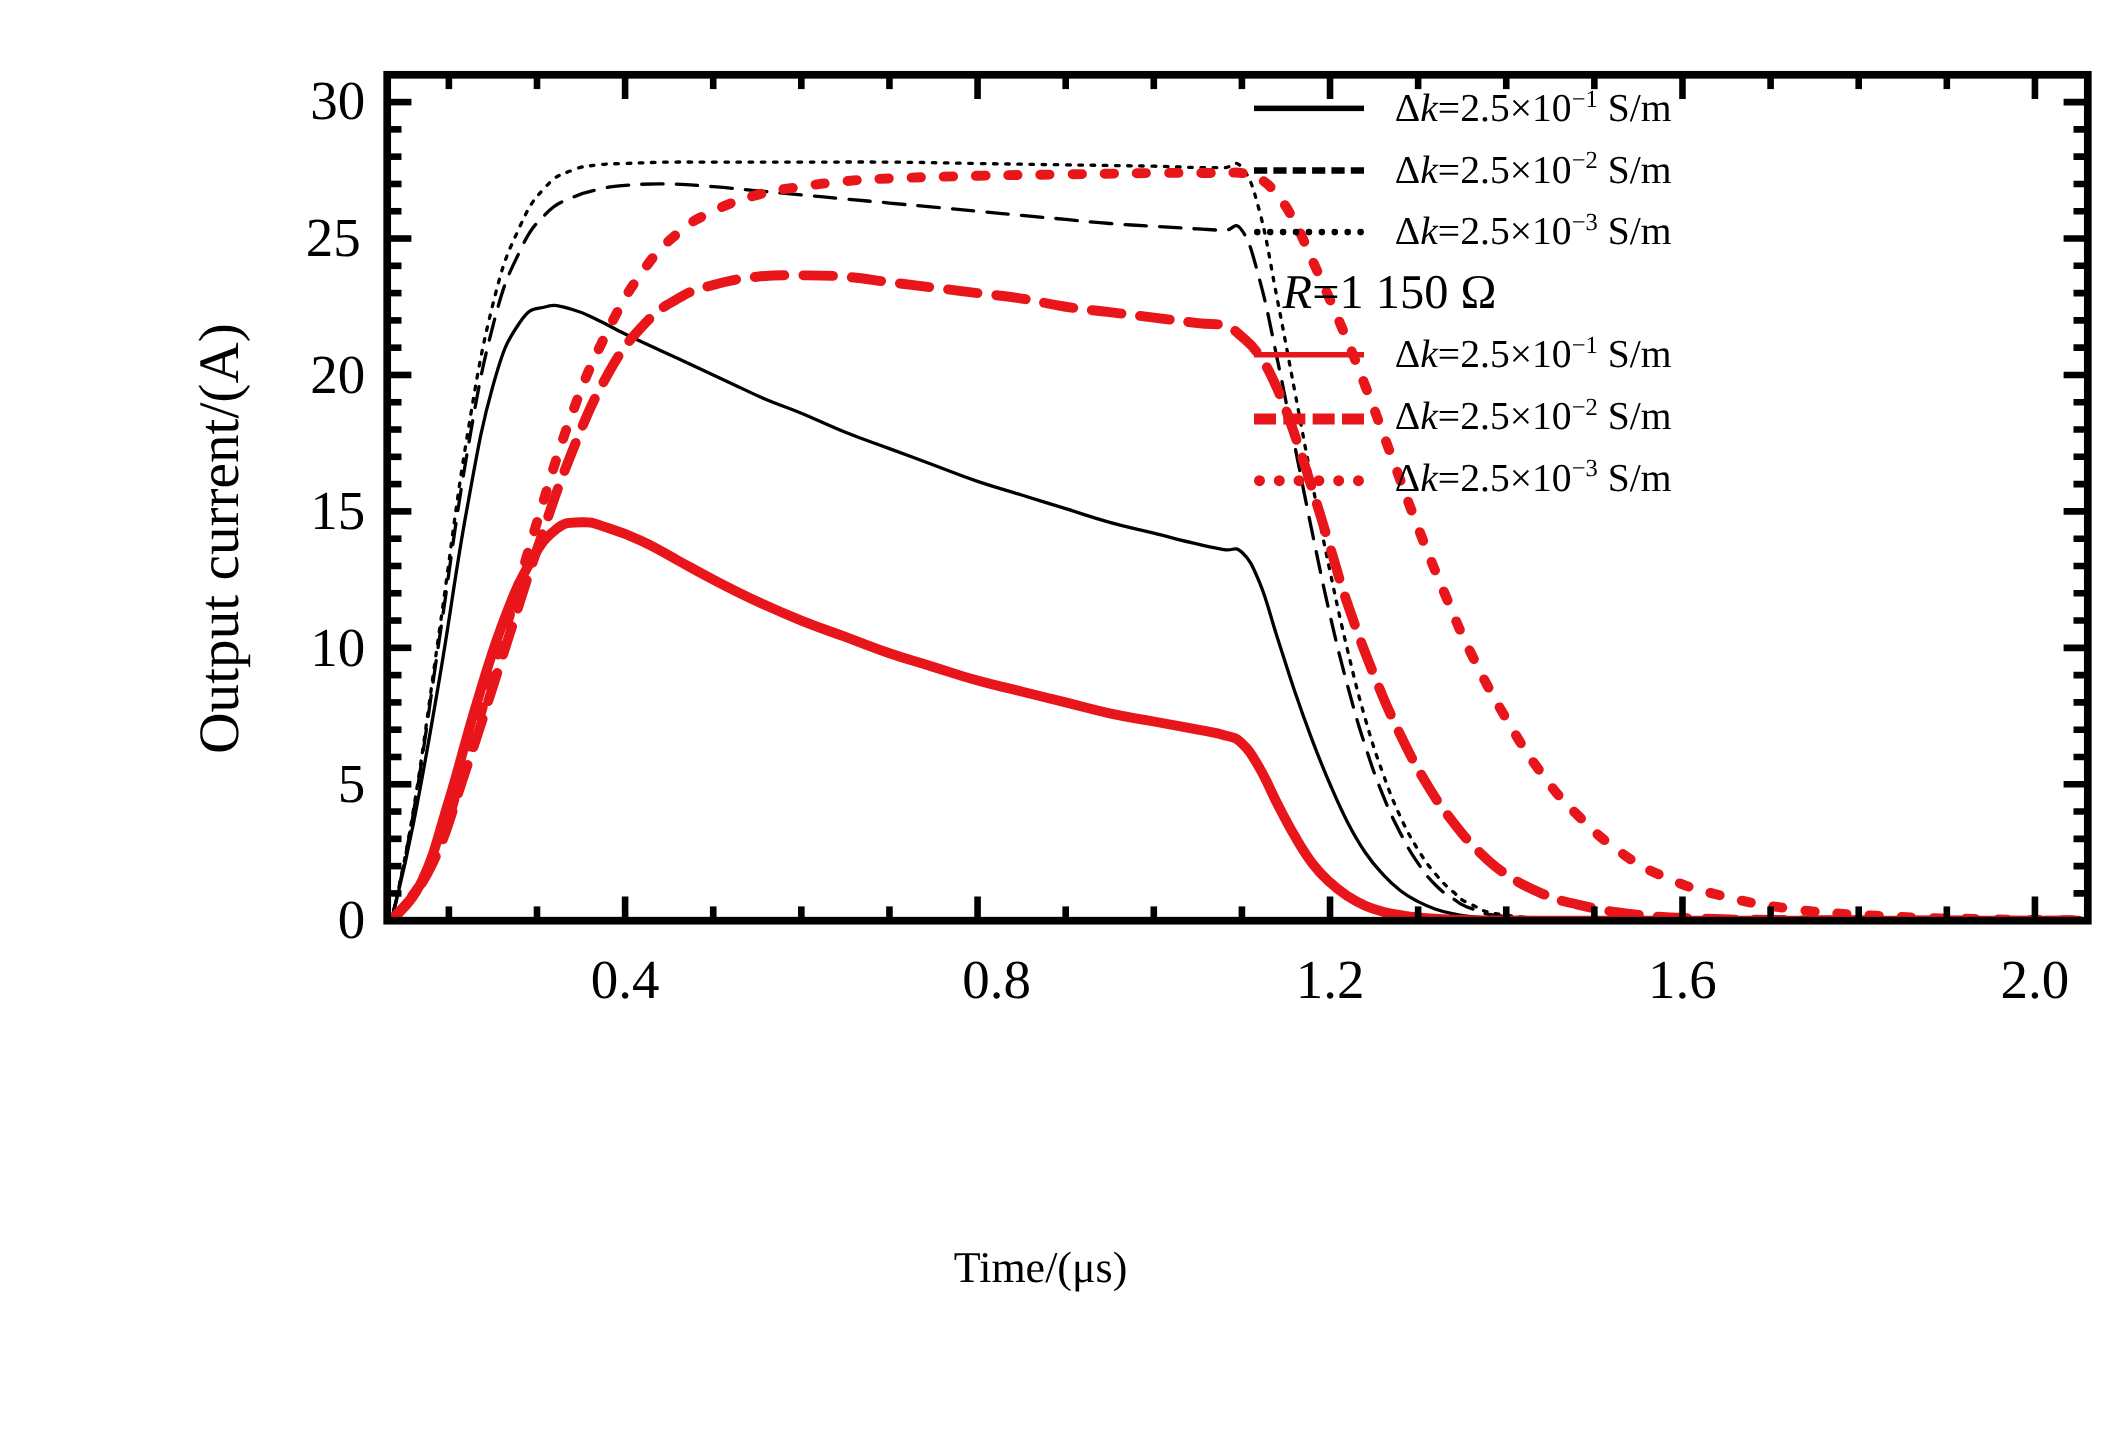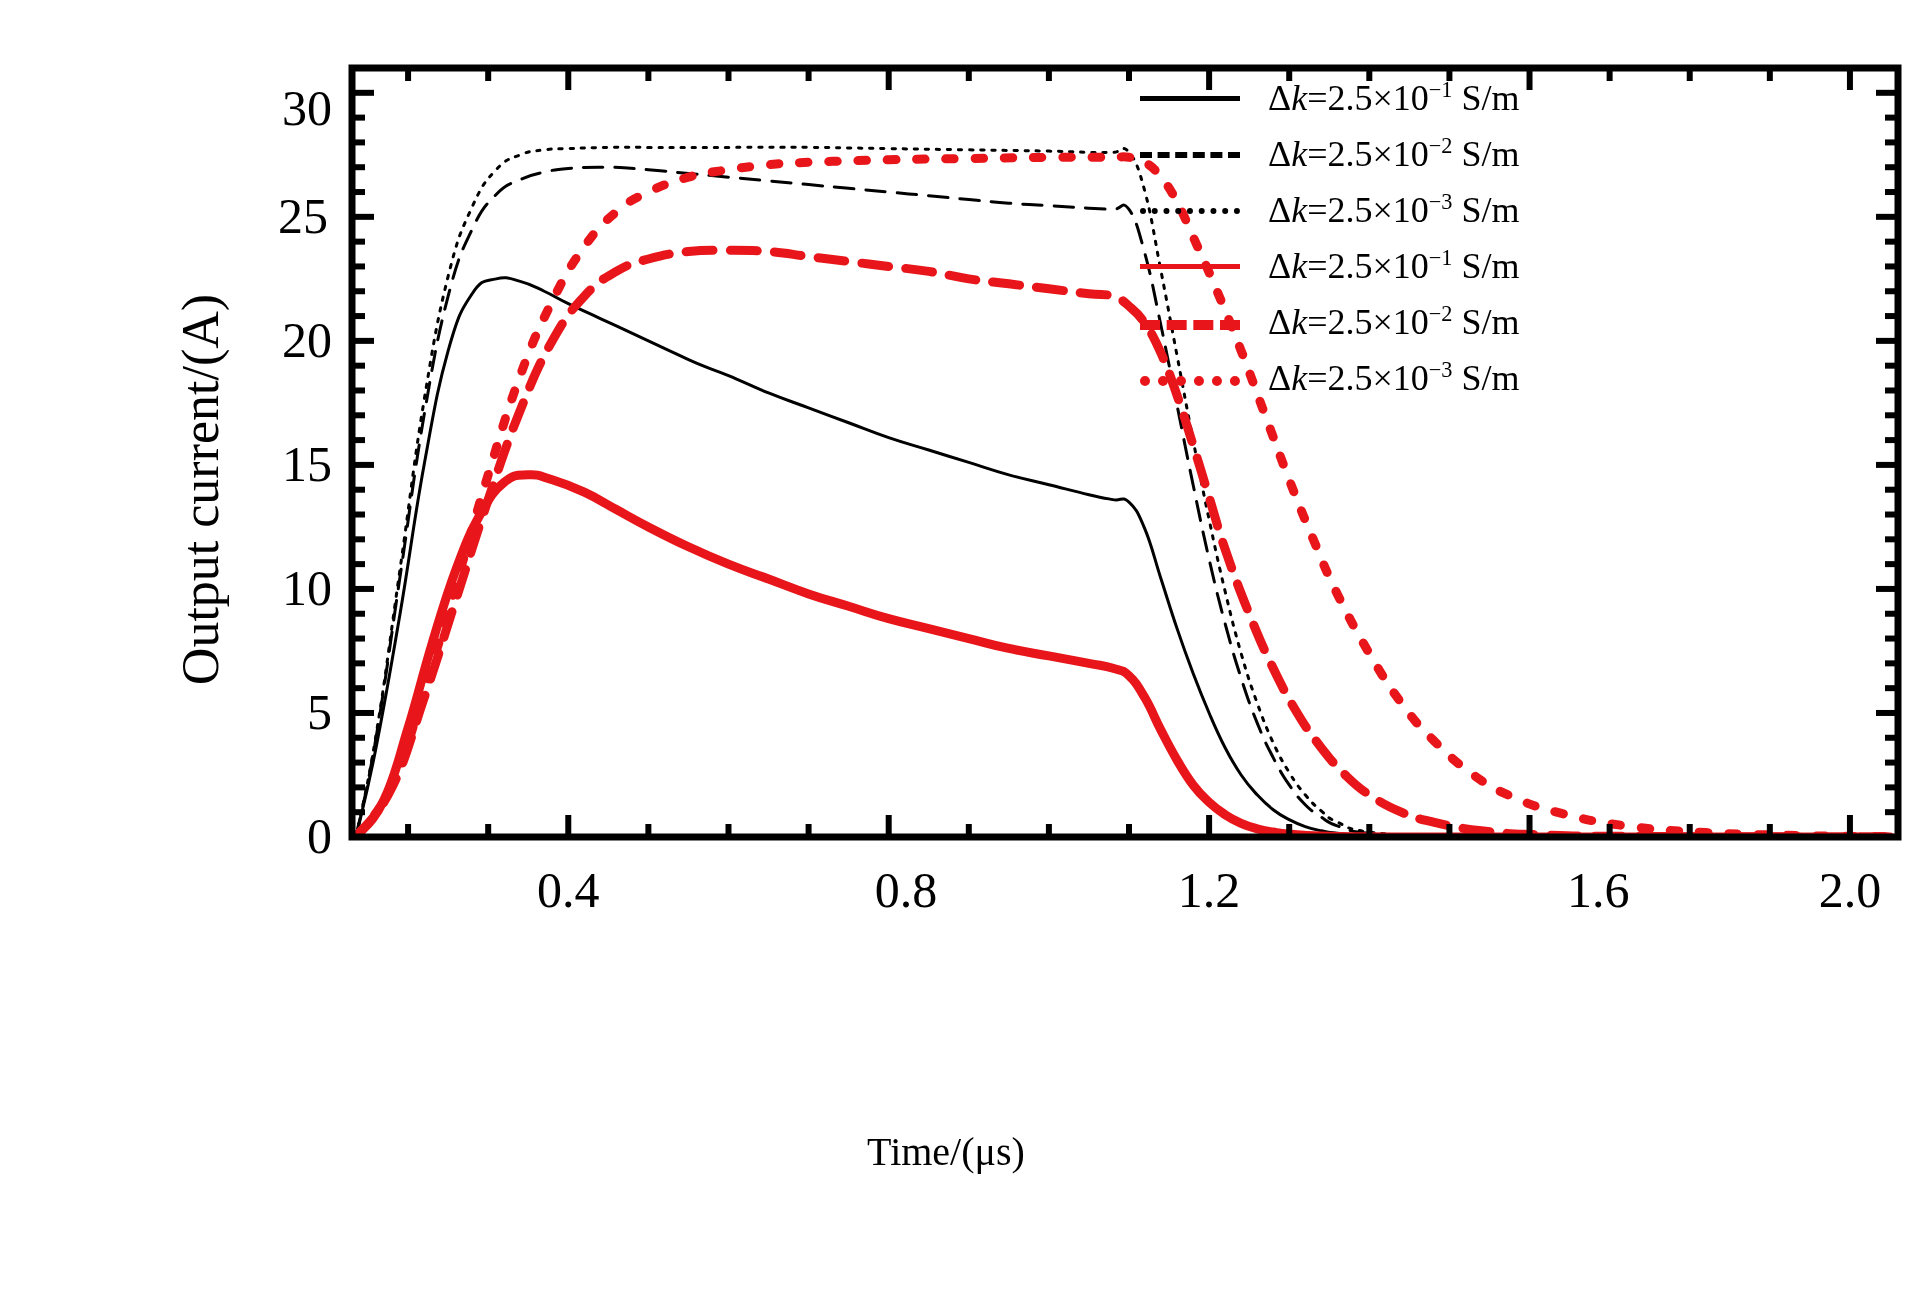--- a/index.html
+++ b/index.html
@@ -212,33 +212,33 @@
         <line x1="1849.937823834197" y1="837" x2="1849.937823834197" y2="815"></line>
         <line x1="1849.937823834197" y1="68" x2="1849.937823834197" y2="90"></line>
       </g>
     </svg>
 
   <div class="ylabel">Output current/(A)</div>
 
   <div class="xlabel">Time/(μs)</div>
 
   <div id="yticklabels">
-      <div class="ytick" style="left: 212px; top: 83px;">30</div>
+      <div class="ytick" style="left: 212px; top: 66px;">30</div>
       <div class="ytick" style="left: 208px; top: 190.839px;">25</div>
       <div class="ytick" style="left: 212px; top: 314.871px;">20</div>
       <div class="ytick" style="left: 212px; top: 438.903px;">15</div>
       <div class="ytick" style="left: 212px; top: 562.935px;">10</div>
       <div class="ytick" style="left: 212px; top: 686.968px;">5</div>
       <div class="ytick" style="left: 212px; top: 811px;">0</div>
     </div>
   <div id="xticklabels">
       <div class="xtick" style="left: 468.28px; top: 865px;">0.4</div>
       <div class="xtick" style="left: 806px; top: 865px;">0.8</div>
       <div class="xtick" style="left: 1109.11px; top: 865px;">1.2</div>
-      <div class="xtick" style="left: 1429.52px; top: 865px; text-align: right;">1.6</div>
+      <div class="xtick" style="left: 1429.52px; top: 865px;">1.6</div>
       <div class="xtick" style="left: 1749.94px; top: 865px;">2.0</div>
     </div>
 
   <div class="legend">
 
     <div class="leg-row">
       <span class="swatch sw-solid-k"></span>
       <span class="leg-text">
         <span>Δ</span><span class="it">k</span><span>=2.5×10</span><sup>−1</sup><span> S/m</span>
       </span>
@@ -251,20 +251,23 @@
       </span>
     </div>
 
     <div class="leg-row">
       <span class="swatch sw-dot-k"></span>
       <span class="leg-text">
         <span>Δ</span><span class="it">k</span><span>=2.5×10</span><sup>−3</sup><span> S/m</span>
       </span>
     </div>
 
+    <div class="leg-head">
+      <span class="it">R</span><span>=1 150 Ω</span>
+    </div>
 
     <div class="leg-row">
       <span class="swatch sw-solid-r"></span>
       <span class="leg-text">
         <span>Δ</span><span class="it">k</span><span>=2.5×10</span><sup>−1</sup><span> S/m</span>
       </span>
     </div>
 
     <div class="leg-row">
       <span class="swatch sw-dash-r"></span>

